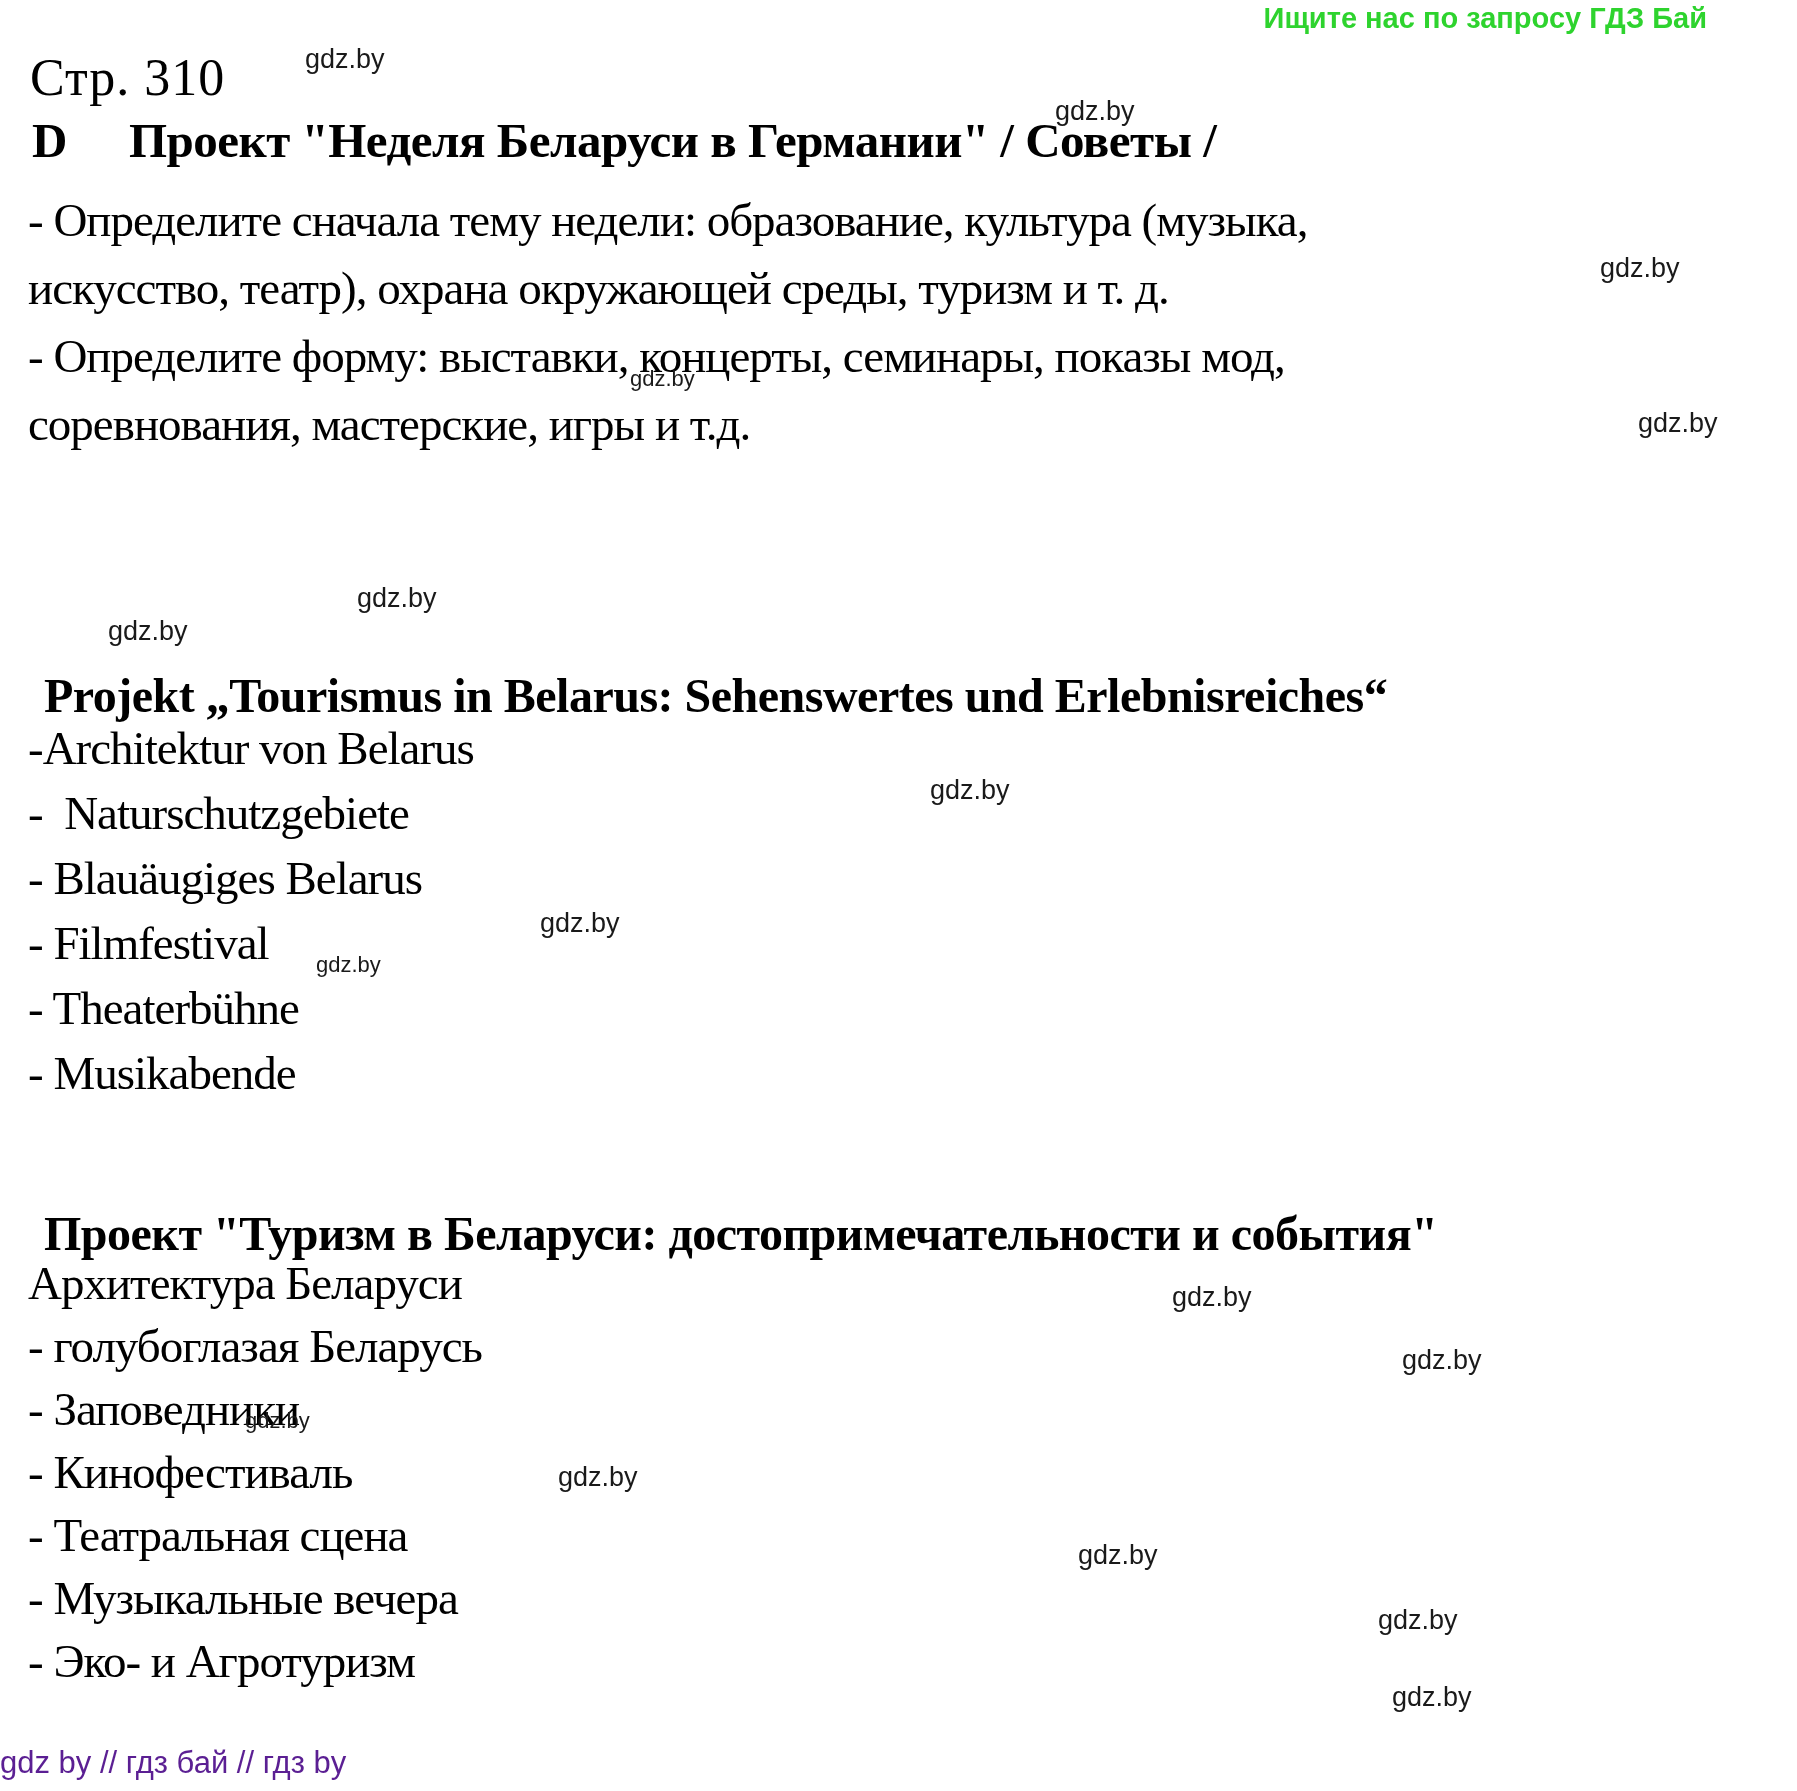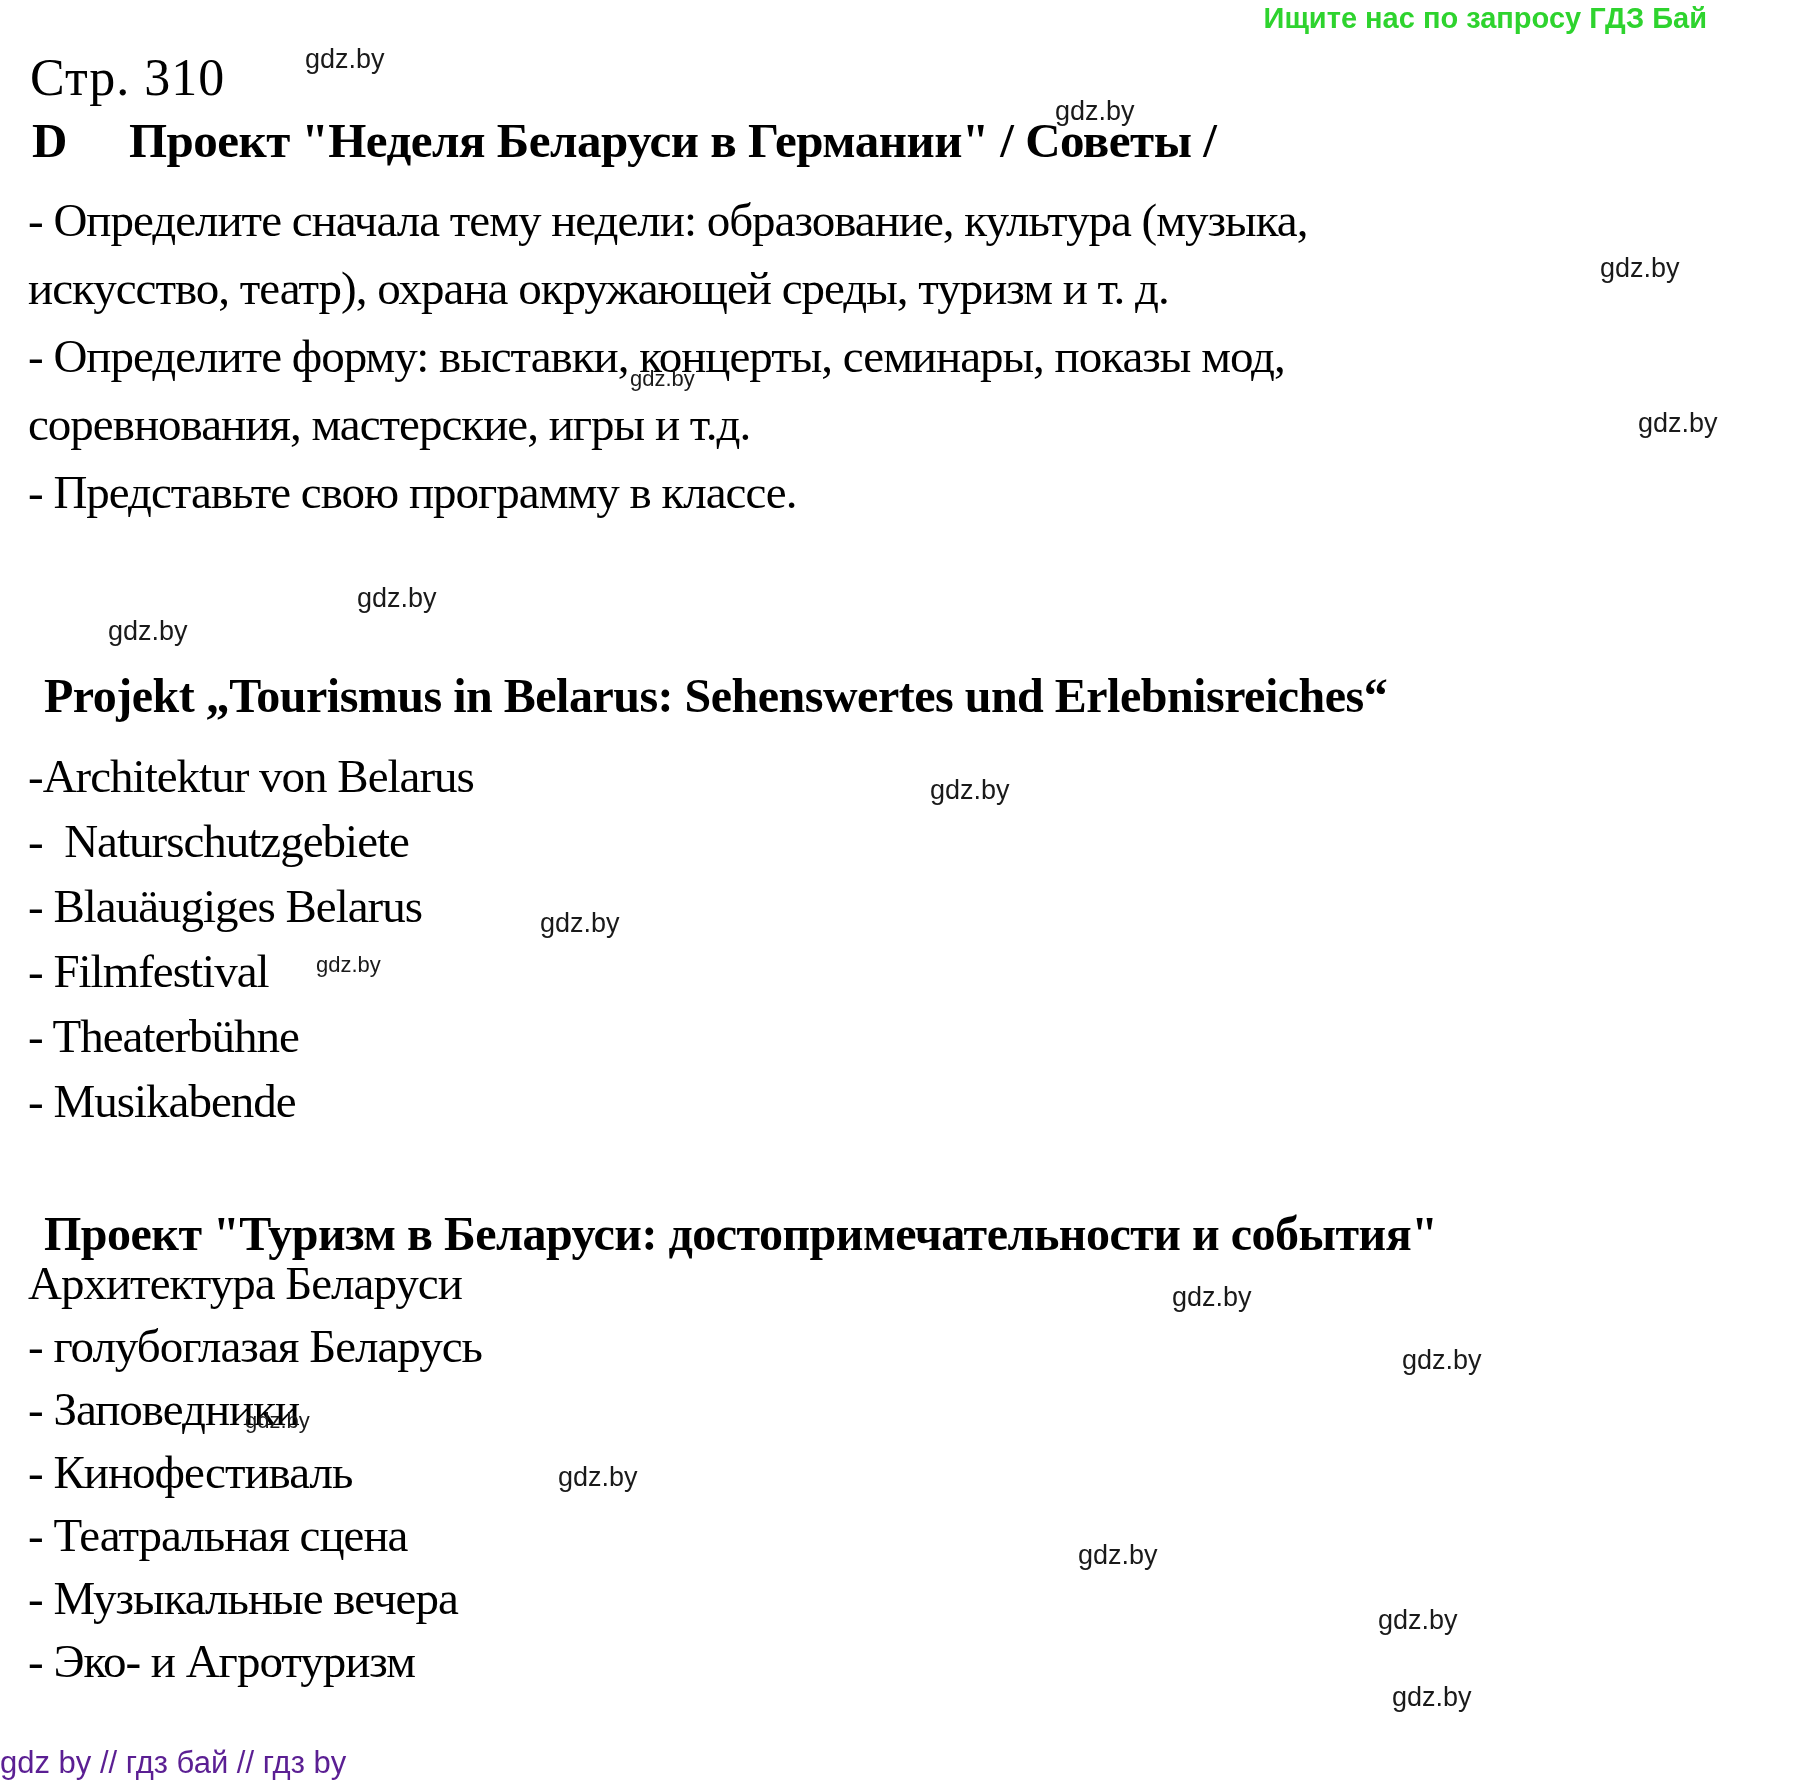--- a/index.html
+++ b/index.html
@@ -60,21 +60,21 @@
   .proj.russian{top:1190px;}
   .list{
     position:absolute;
     left:28px;
   }
   .list .t-line{
     font-size:47px;
     letter-spacing:-1px;
     white-space:pre;
   }
-  .list.german{top:716px;margin-top:28px;}
+  .list.german{top:716px;}
   .list.german .t-line{line-height:65px;}
   .list.russian{top:1252px;}
   .list.russian .t-line{line-height:63px;}
   .footer{
     position:absolute;
     top:1745px;left:0;right:80px;
     text-align:left;
     font-family:"Liberation Sans","DejaVu Sans",sans-serif;
     font-size:31px;
   }
@@ -97,21 +97,20 @@
 
   <div class="page-label">Стр. 310</div>
 
   <h1 class="h-line"><span class="h-letter">D</span><span>Проект "Неделя Беларуси в Германии" / Советы /</span></h1>
 
   <div class="para">
       <div class="t-line">- Определите сначала тему недели: образование, культура (музыка,</div>
       <div class="t-line">искусство, театр), охрана окружающей среды, туризм и т. д.</div>
       <div class="t-line">- Определите форму: выставки, концерты, семинары, показы мод,</div>
       <div class="t-line">соревнования, мастерские, игры и т.д.</div>
-      <div class="t-line">- Представьте свою программу в классе.</div>
     </div>
 
   <h2 class="proj german">Projekt „Tourismus in Belarus: Sehenswertes und Erlebnisreiches“</h2>
 
   <div class="list german">
       <div class="t-line">-Architektur von Belarus</div>
       <div class="t-line">-  Naturschutzgebiete</div>
       <div class="t-line">- Blauäugiges Belarus</div>
       <div class="t-line">- Filmfestival</div>
       <div class="t-line">- Theaterbühne</div>

